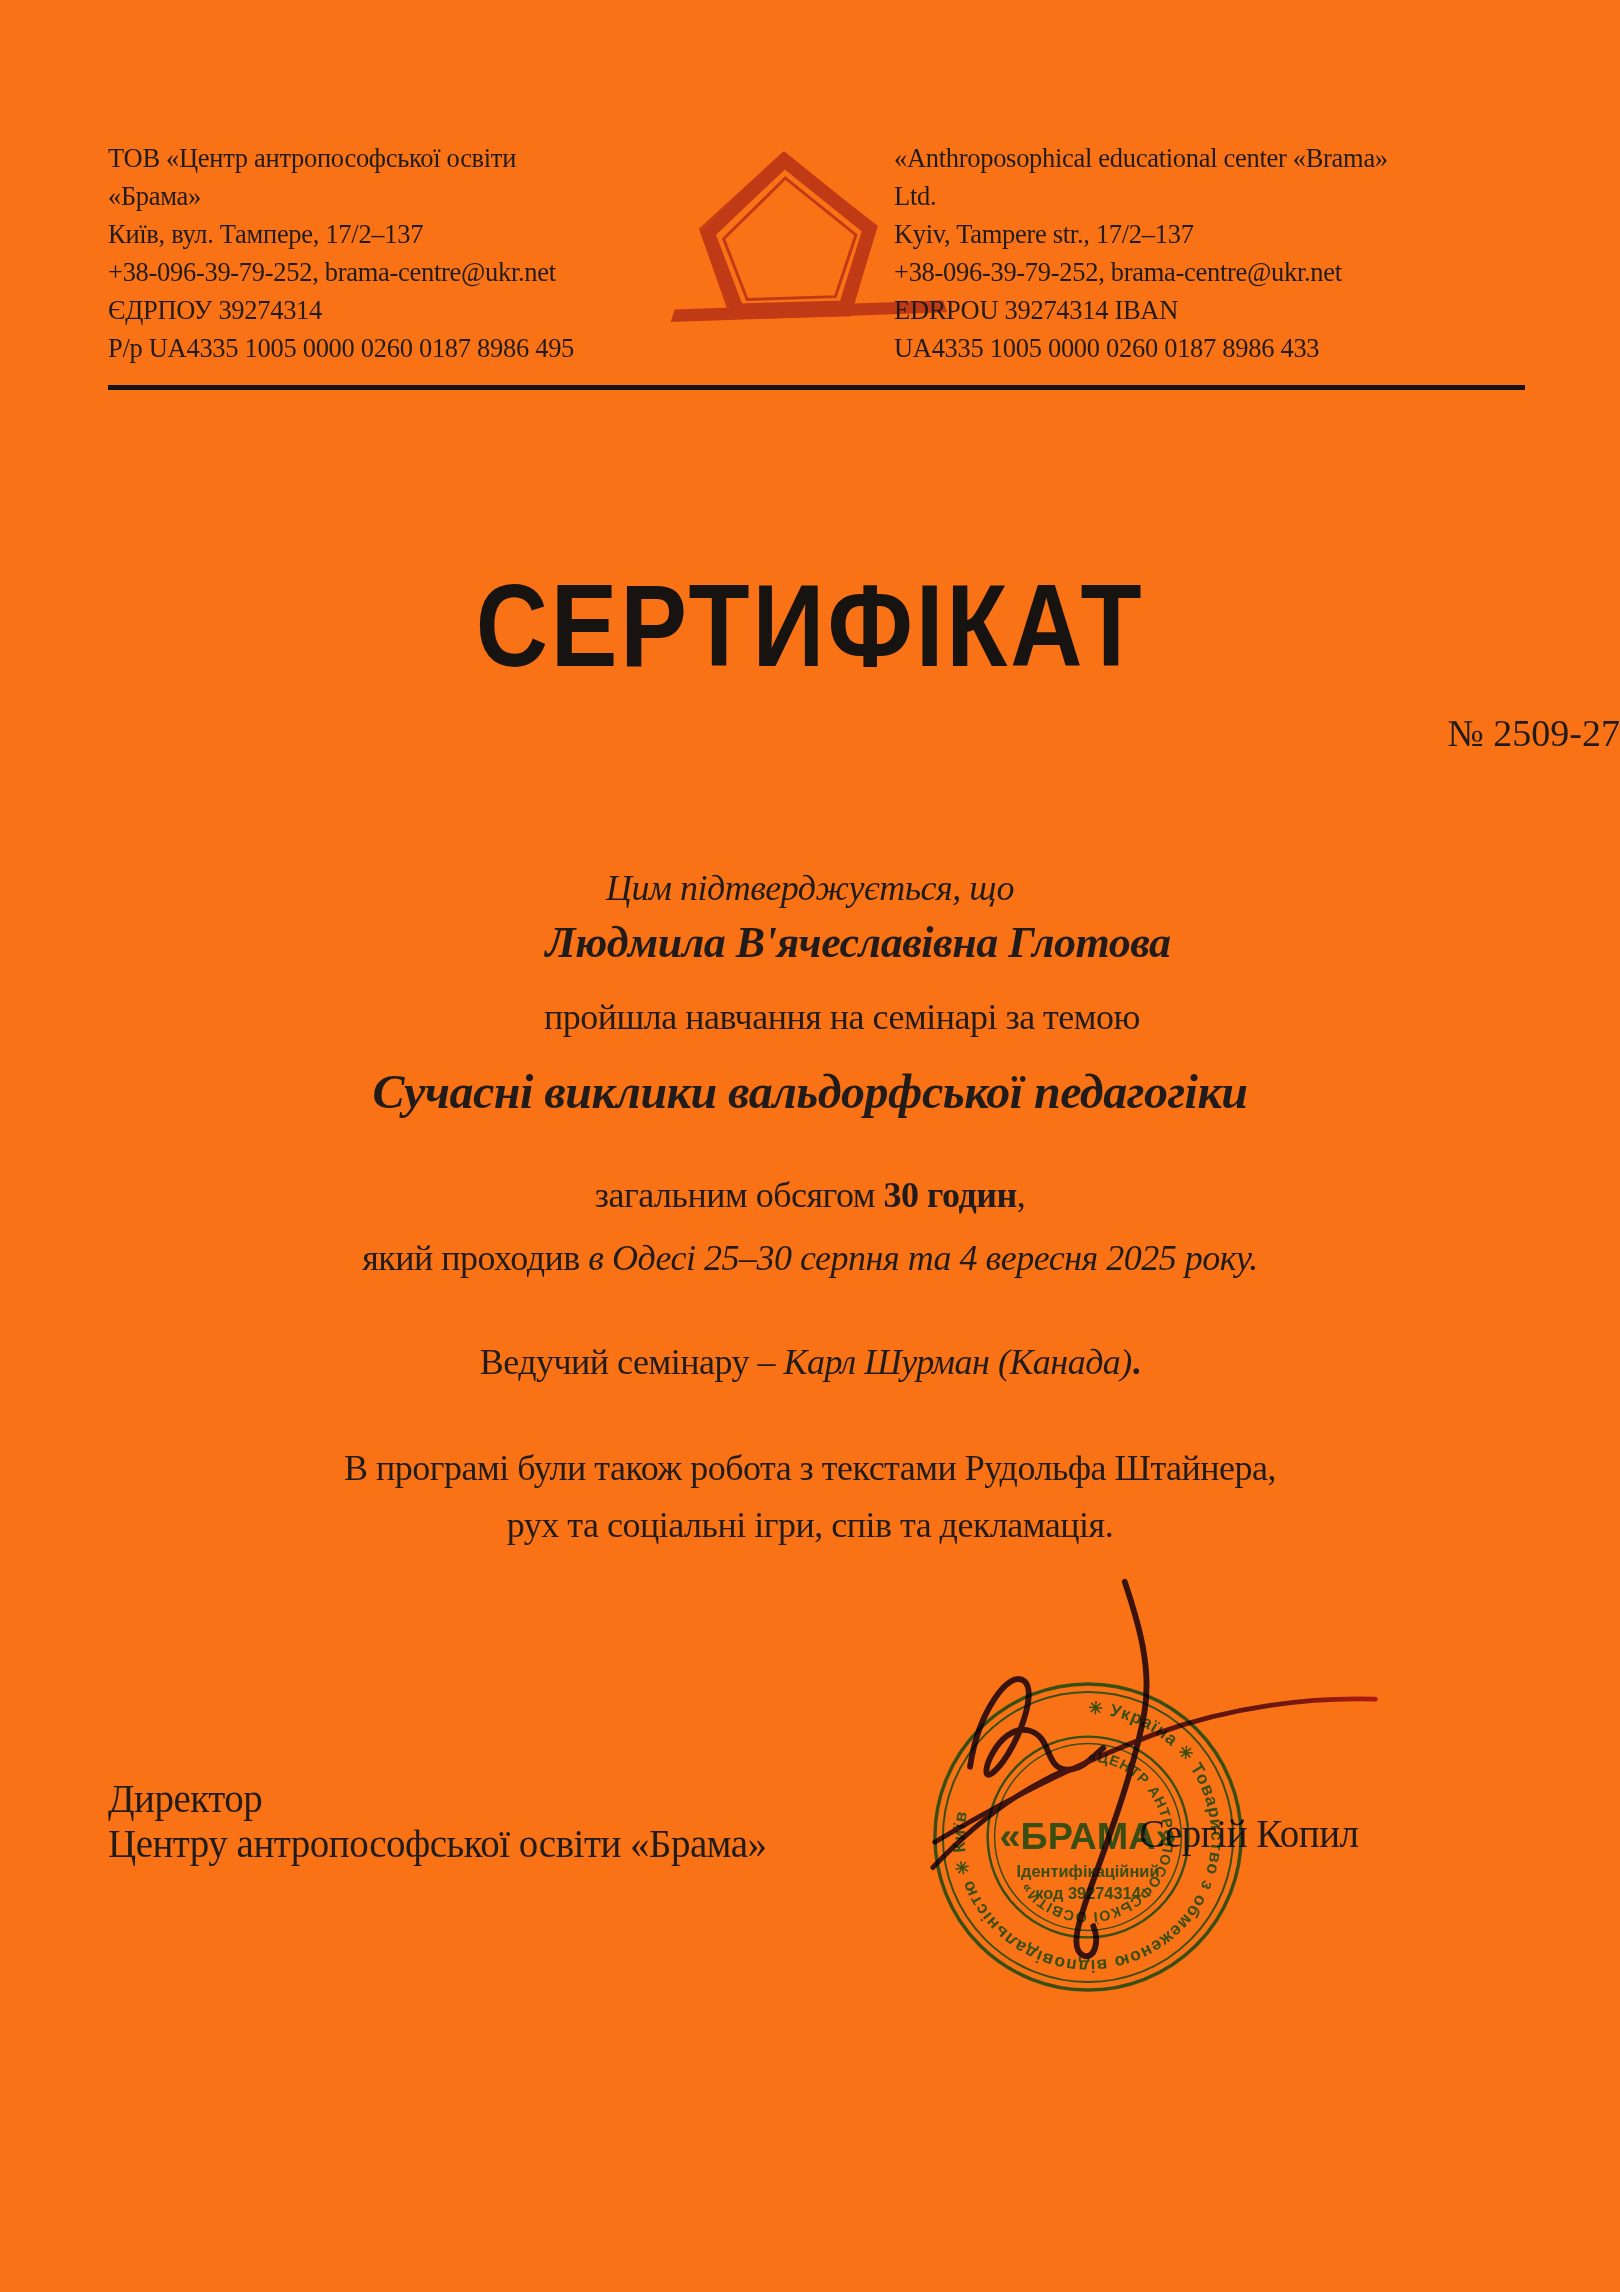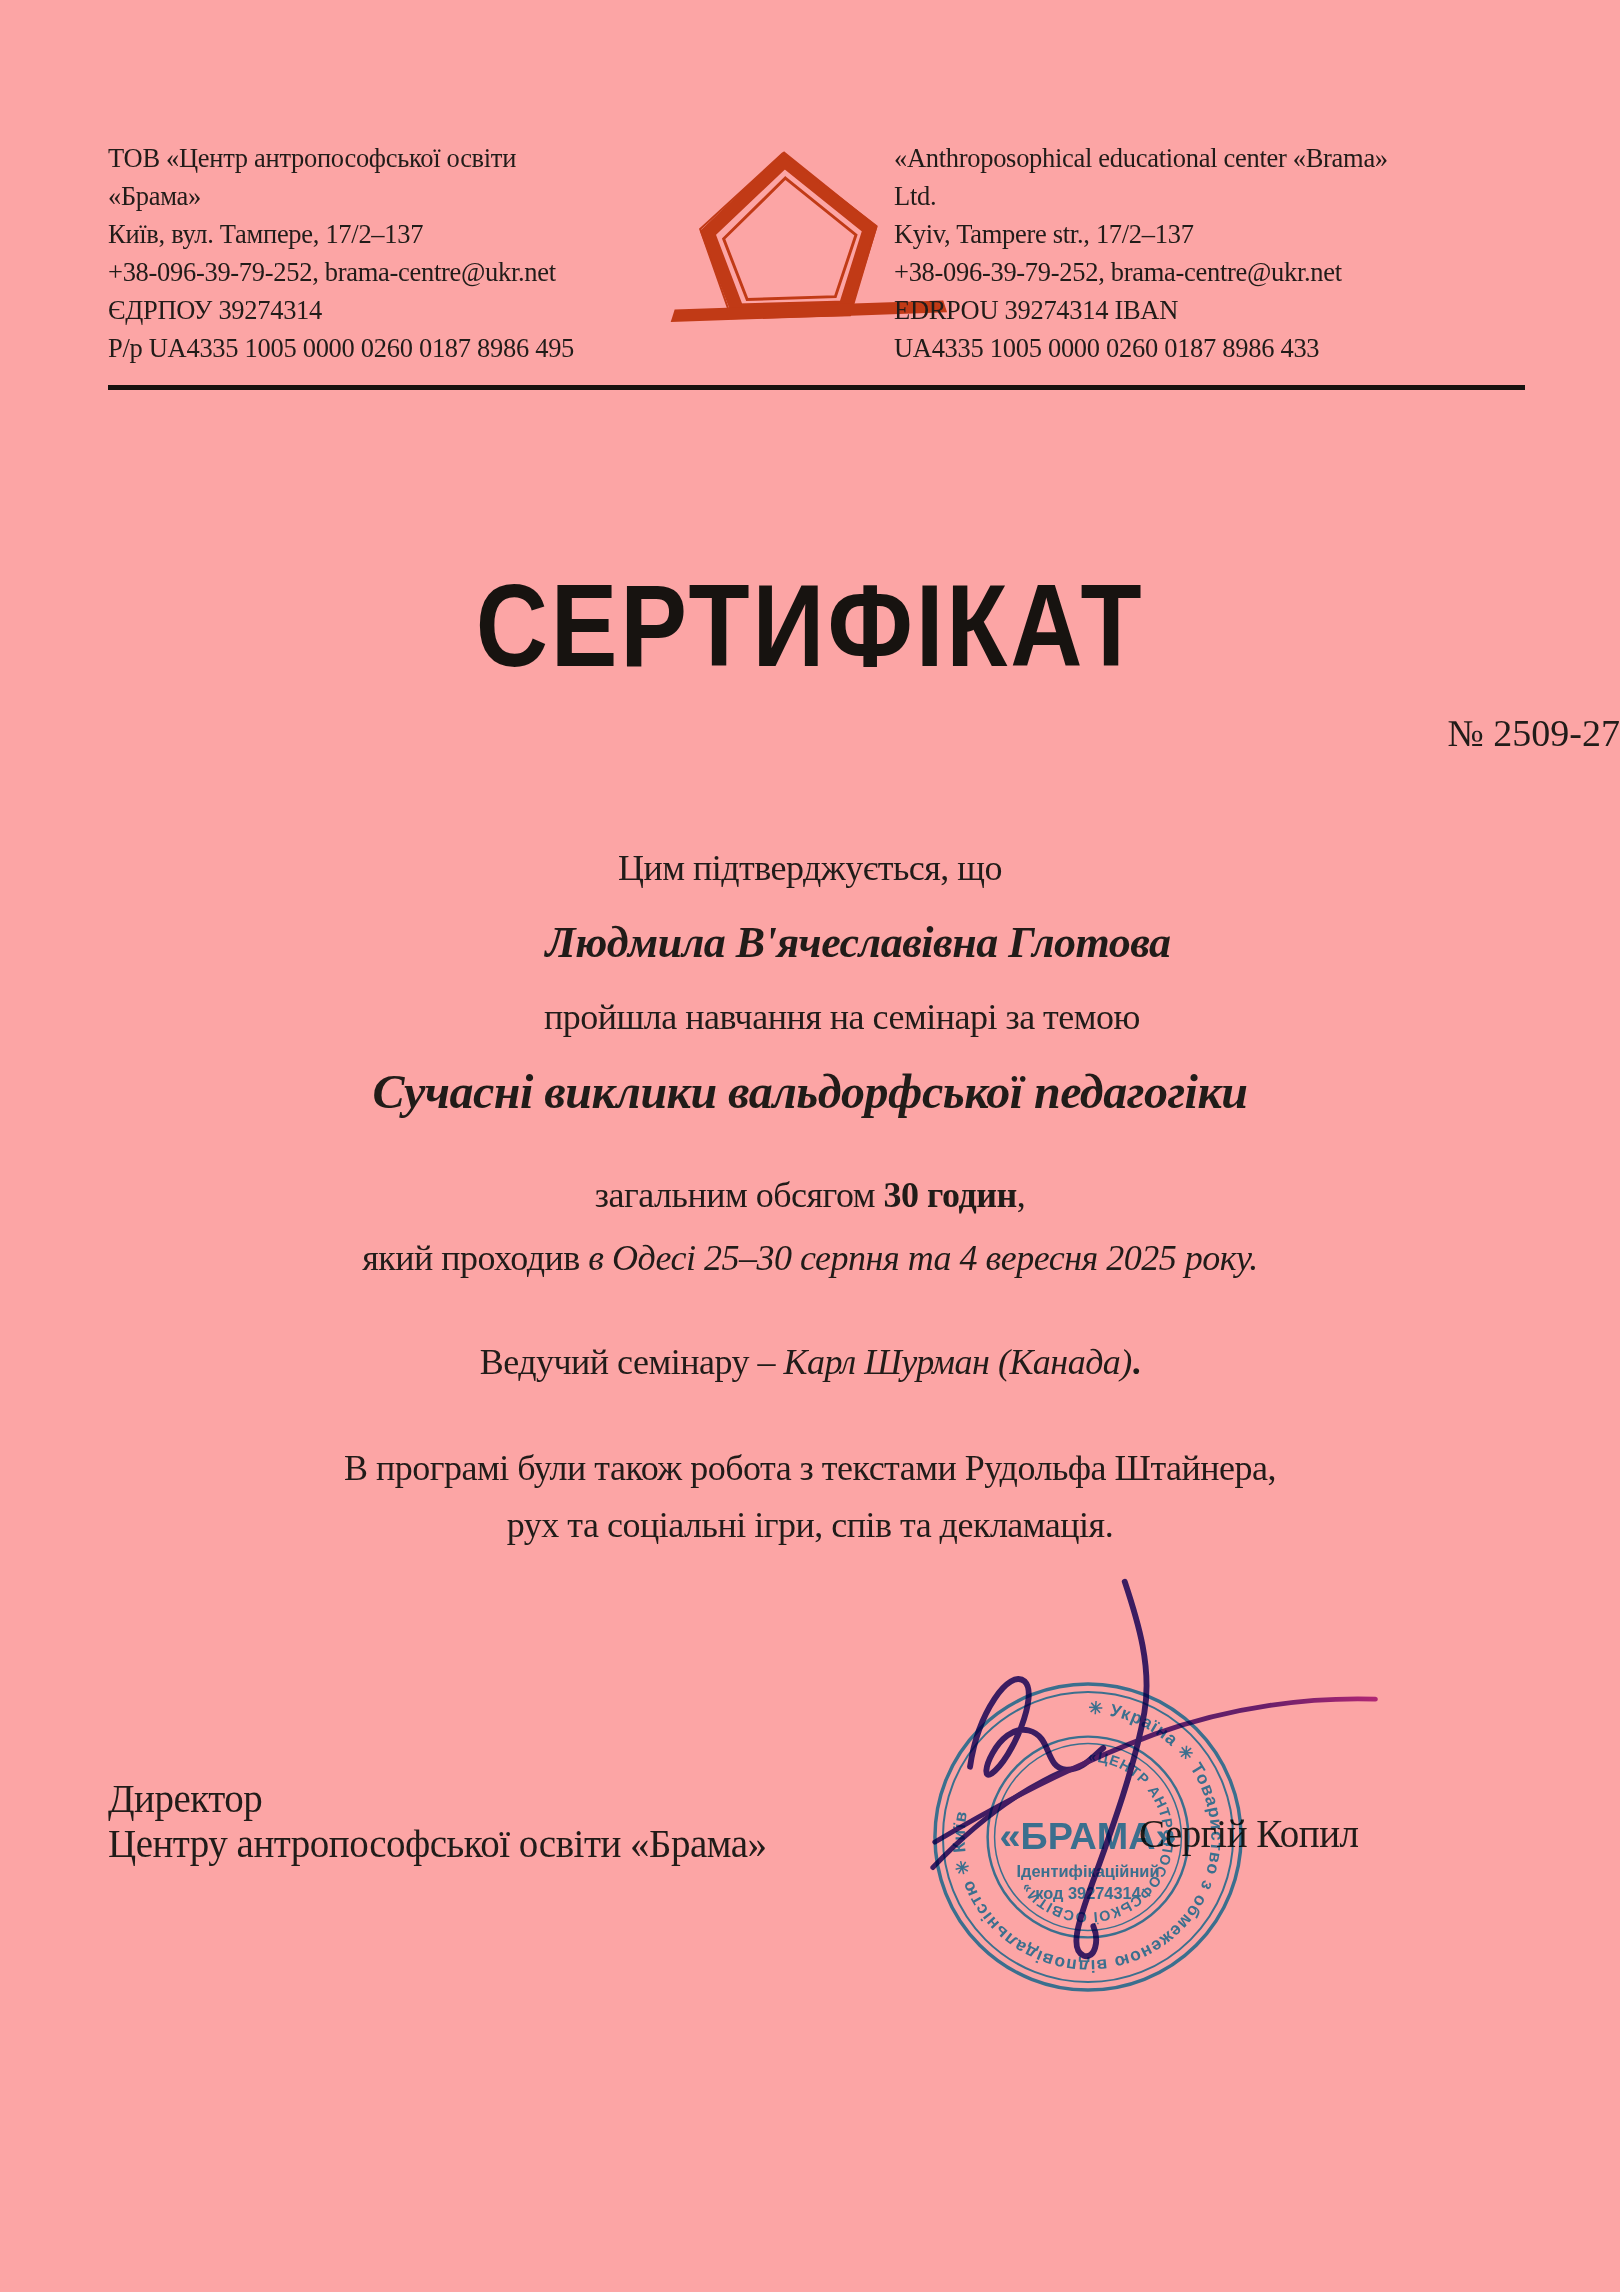--- a/index.html
+++ b/index.html
@@ -1,18 +1,18 @@
 <!DOCTYPE html>
 <html lang="uk"><head>
 <meta charset="utf-8">
 <style>
   html,body { margin:0; padding:0; background:#fbd6b3; }
   .page {
     position:relative; width:1620px; height:2293px;
-    background:#fca5a5; overflow:hidden;
+    background:#f97316; overflow:hidden;
     font-family:"Liberation Serif", serif;
     color:#211c19;
   }
   .abs { position:absolute; }
   
   .hdr { font-size:26.5px; line-height:38px; letter-spacing:-0.3px; }
   .hdr-left  { left:108px; top:139px; width:490px; }
   .hdr-right { left:894px; top:139px; width:588px; }
   
   .rule { left:108px; top:385px; width:1417px; height:4.9px; background:#171310; }
@@ -22,21 +22,21 @@
     font-family:"Liberation Sans", sans-serif; font-weight:700;
     font-size:100px; line-height:1; letter-spacing:2.9px;
     transform:scale(1.0,1.16); transform-origin:50% 0;
     color:#171310;
   }
   .cert-number { left:0; top:678px; width:100%; text-align:right; font-size:38px;margin-top:33px; }
   
   .line { left:0; width:100%; text-align:center; font-size:36px; letter-spacing:-0.5px; white-space:nowrap; }
   .person-name { top:917px;  font-size:44px; font-weight:700; font-style:italic;margin-left:48px; }
   .topic       { top:1064px; font-size:48px; font-weight:700; font-style:italic; }
-  .l-confirm   { top:847px; }
+  .l-confirm   { top:867px;font-style:italic; }
   .l-completed { top:996px;padding-left:32px; }
   .l-volume    { top:1174px; }
   .l-held      { top:1237px; }
   .l-leader    { top:1341px; }
   .l-prog1     { top:1447px; }
   .l-prog2     { top:1504px; }
   .b  { font-weight:700; }
   .it { font-style:italic; }
   
   .f-role1 { left:108px; top:1776px; font-size:39px; letter-spacing:-0.5px; }

